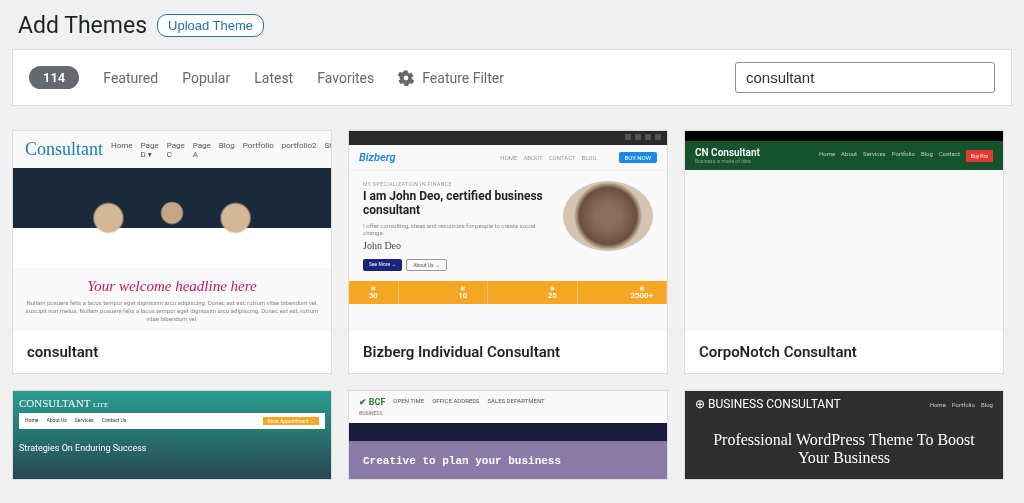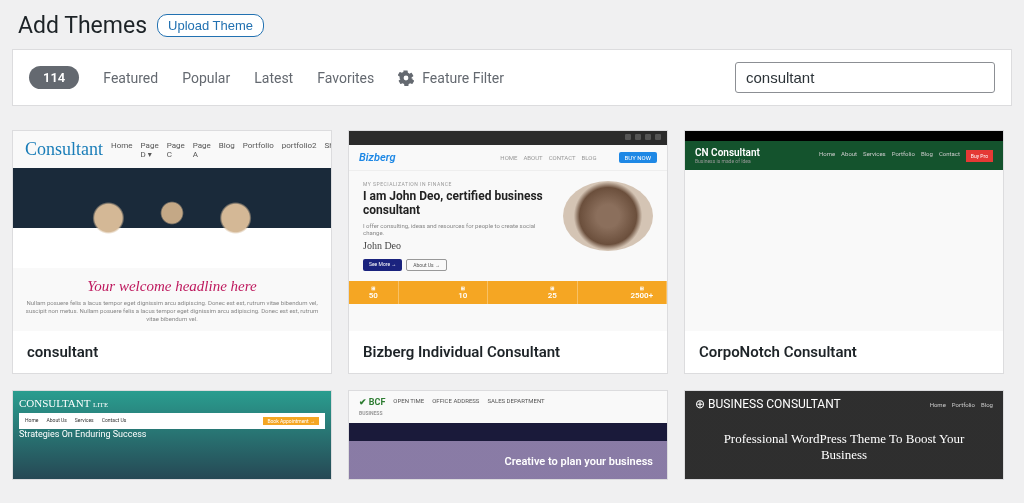--- a/index.html
+++ b/index.html
@@ -138,30 +138,30 @@
     .pv3-btns{display:flex;gap:4px;}
     .pv3-b1{background:#f5a623;color:#fff;font-size:5px;padding:3px 6px;}
     .pv3-b2{border:1px solid #fff;color:#fff;font-size:5px;padding:3px 6px;}
     
     .theme-card.partial { height:90px; overflow:hidden;}
     .theme-card.partial .theme-preview{height:90px;}
     .pv4{background:linear-gradient(#2a9d8f,#264653);color:#fff;padding:6px;}
     .pv4-logo{font-size:11px;font-family:Georgia,serif;}
     .pv4-logo small{font-size:7px;}
     .pv4-bar{background:#fff;color:#333;display:flex;font-size:5px;padding:4px 6px;margin-top:4px;gap:8px;}
-    .pv4-hero{font-size:9px;color:#fff;}
+    .pv4-hero{font-size:9px;color:#fff;margin-top:14px;}
     .pv5-nav{height:18px;background:#1a1a3a;}
     .pv5-top{display:flex;padding:6px 10px;gap:8px;font-size:6px;color:#555;}
     .pv5-logo{color:#2e7d32;font-size:9px;font-weight:700;}
-    .pv5-hero{background:linear-gradient(rgba(90,70,130,0.7),rgba(90,70,130,0.7));padding:14px;text-align:right;}
+    .pv5-hero{background:linear-gradient(rgba(90,70,130,0.7),rgba(90,70,130,0.7));padding:14px;text-align:left;font-family:Liberation Mono, monospace;}
     .pv5-h{color:#fff;font-size:11px;font-weight:600;}
     .pv6{background:linear-gradient(rgba(30,30,30,0.7),rgba(30,30,30,0.7)),#555;height:100%;position:relative;}
     .pv6-nav{display:flex;padding:6px 10px;gap:6px;font-size:6px;color:#ccc;align-items:center;}
     .pv6-logo{font-size:12px;color:#fff;}
-    .pv6-h{color:#fff;font-size:13px;text-align:center;padding:14px 20px 0;font-family:Georgia,serif;}
+    .pv6-h{color:#fff;font-size:16px;text-align:center;padding:14px 20px 0;font-family:Georgia,serif;}
   </style>
 </head>
 <body>
 
 <div class="header-row">
   <h1 class="page-title">Add Themes</h1>
   <button class="upload-btn">Upload Theme</button>
 </div>
 
 <div class="filter-bar">

